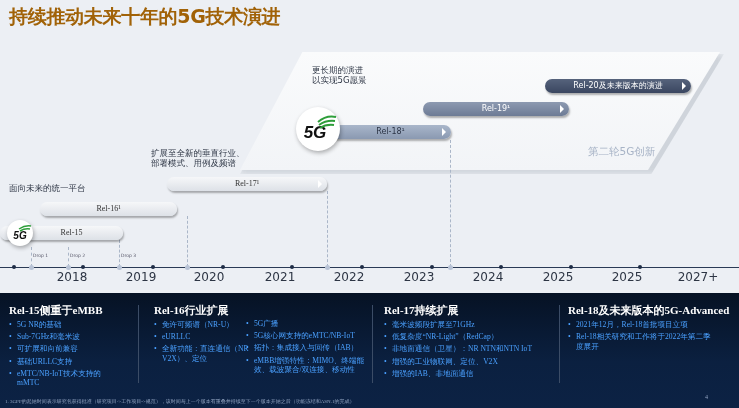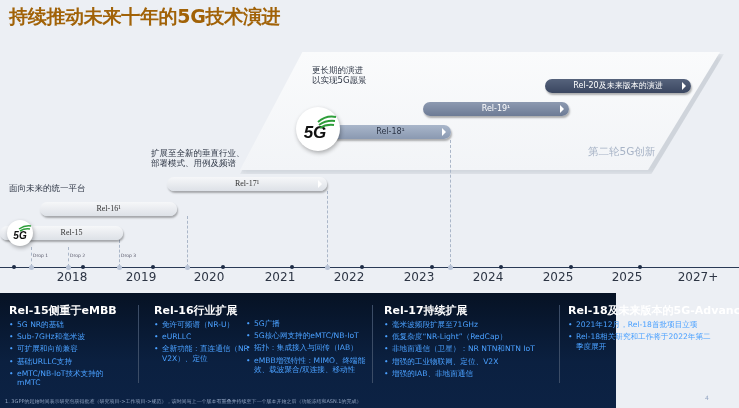--- a/index.html
+++ b/index.html
@@ -60,22 +60,23 @@
   .logo-5g .waves { position: absolute; }
   .dash {
     position: absolute; width: 0; border-left: 1px dashed #aab6c8;
   }
   .drop { position: absolute; font-size: 4.5px; color: #556; }
   .axis-line { position: absolute; left: 0; top: 267px; width: 739px; height: 1px; background: #2a3a55; }
   .tick { position: absolute; top: 265px; width: 4px; height: 4px; border-radius: 50%; background: #1e2c45; }
   .tick.light { background: #b8c3d6; width: 5px; height: 5px; top: 264.5px; }
   .year { position: absolute; top: 270px; font-size: 12px; color: #2d3544; transform: translateX(-50%); margin-left: 22px; }
   .bottom {
-    position: absolute; left: 0; top: 293px; width: 616px; height: 115px;
+    position: absolute; left: 0; top: 293px; width: 739px; height: 115px;
     background: linear-gradient(180deg,#061224 0%,#0b2040 60%,#0c2244 100%);
+    font-family: Liberation Serif, serif;
   }
   .col { position: absolute; top: 10px; }
   .col h3 { font-size: 11px; font-weight: bold; color: #fff; margin-bottom: 2px; white-space: nowrap; }
   .col ul { list-style: none; }
   .col li {
     font-size: 7.6px; color: #4aa0ff; line-height: 9.5px; margin-bottom: 2.7px;
     padding-left: 8px; position: relative;
   }
   .col li::before { content: "•"; position: absolute; left: 0; color: #4aa0ff; }
   .vsep { position: absolute; top: 12px; width: 1px; height: 78px; background: #3b4c66; }

